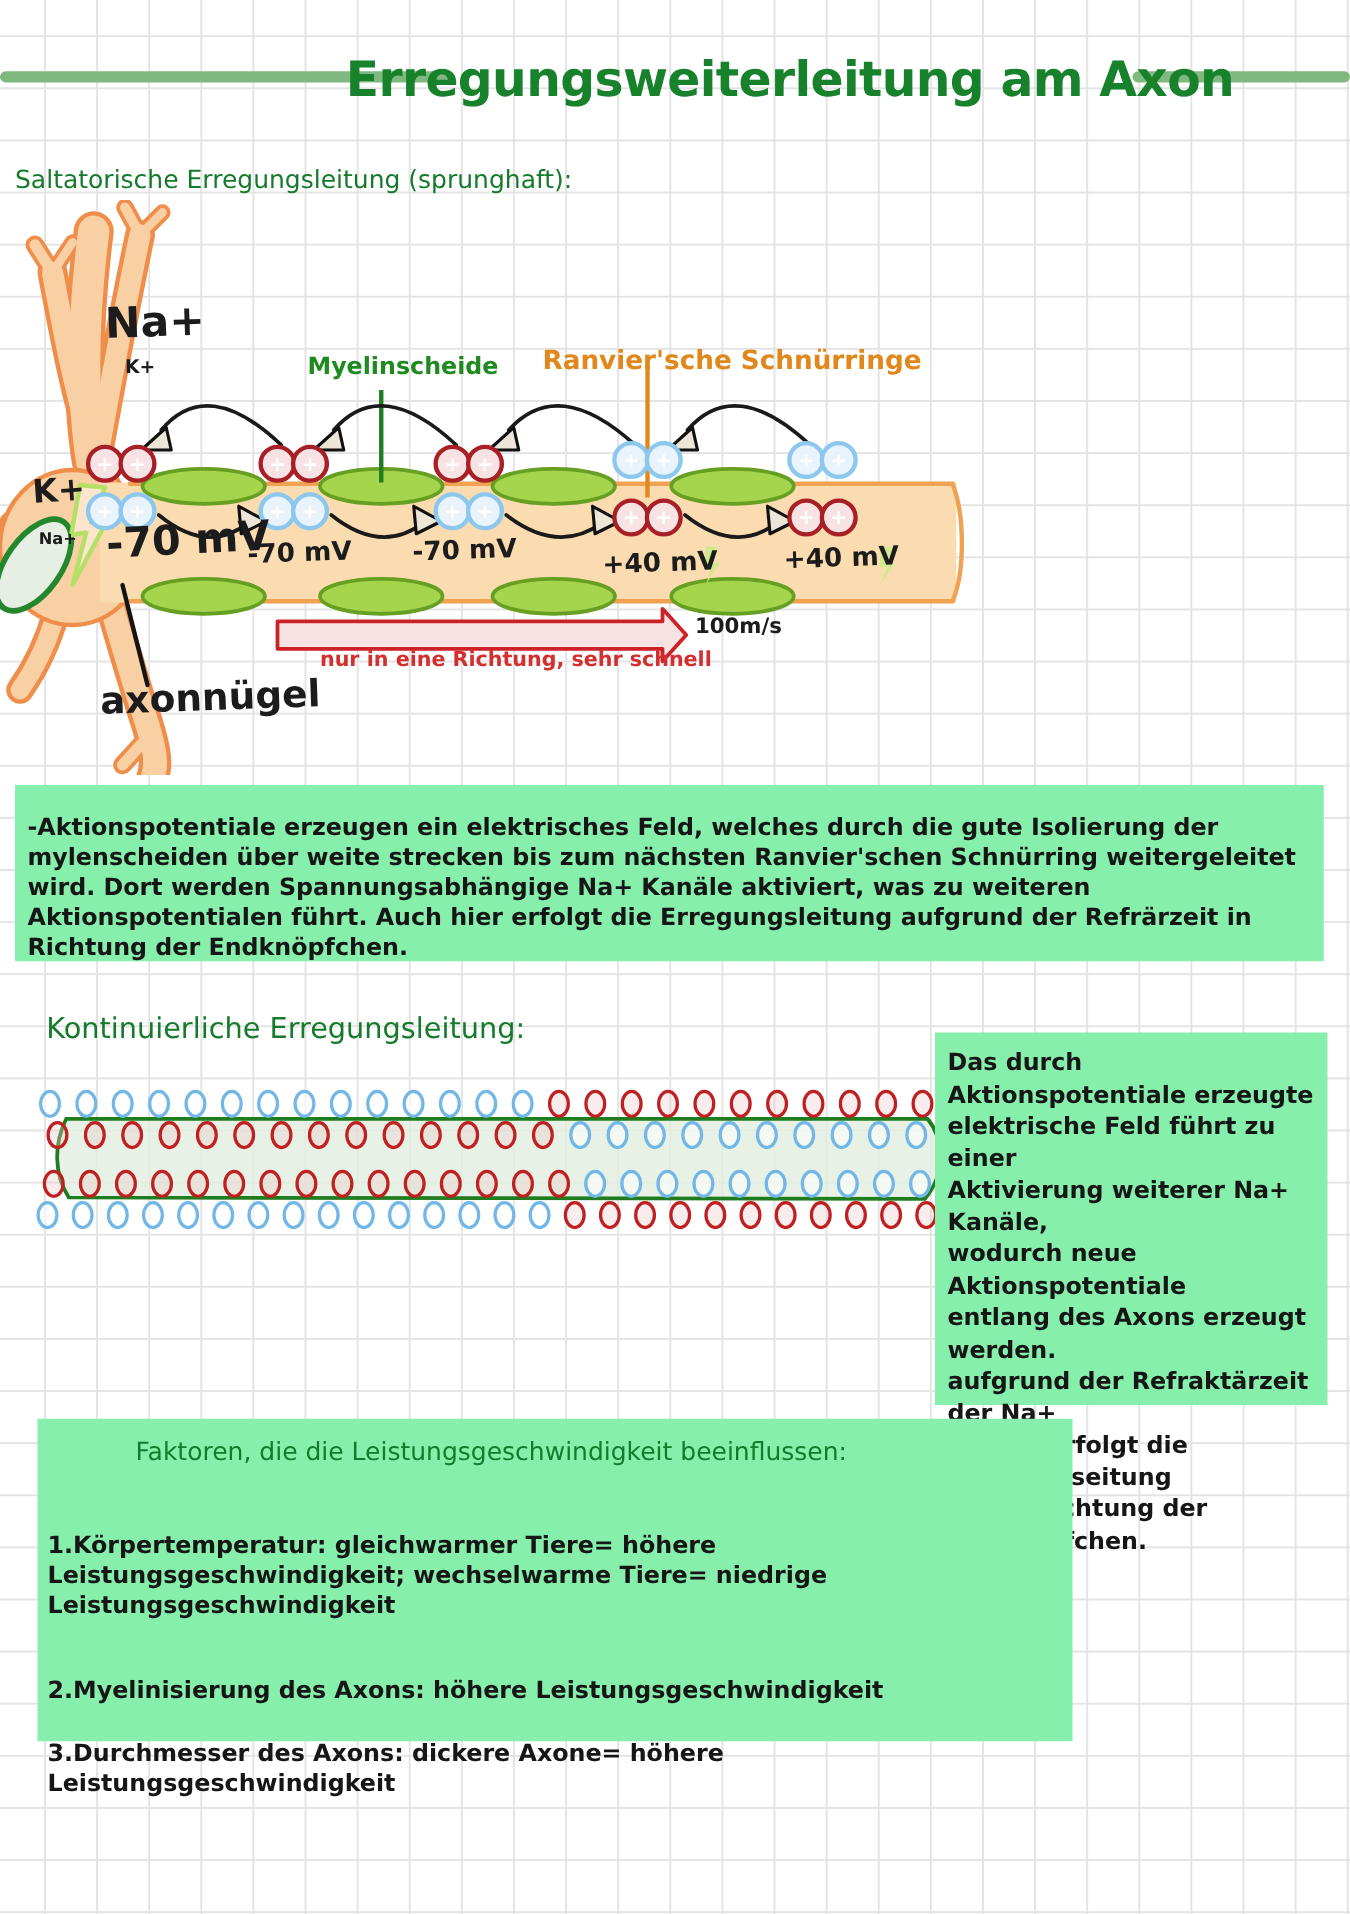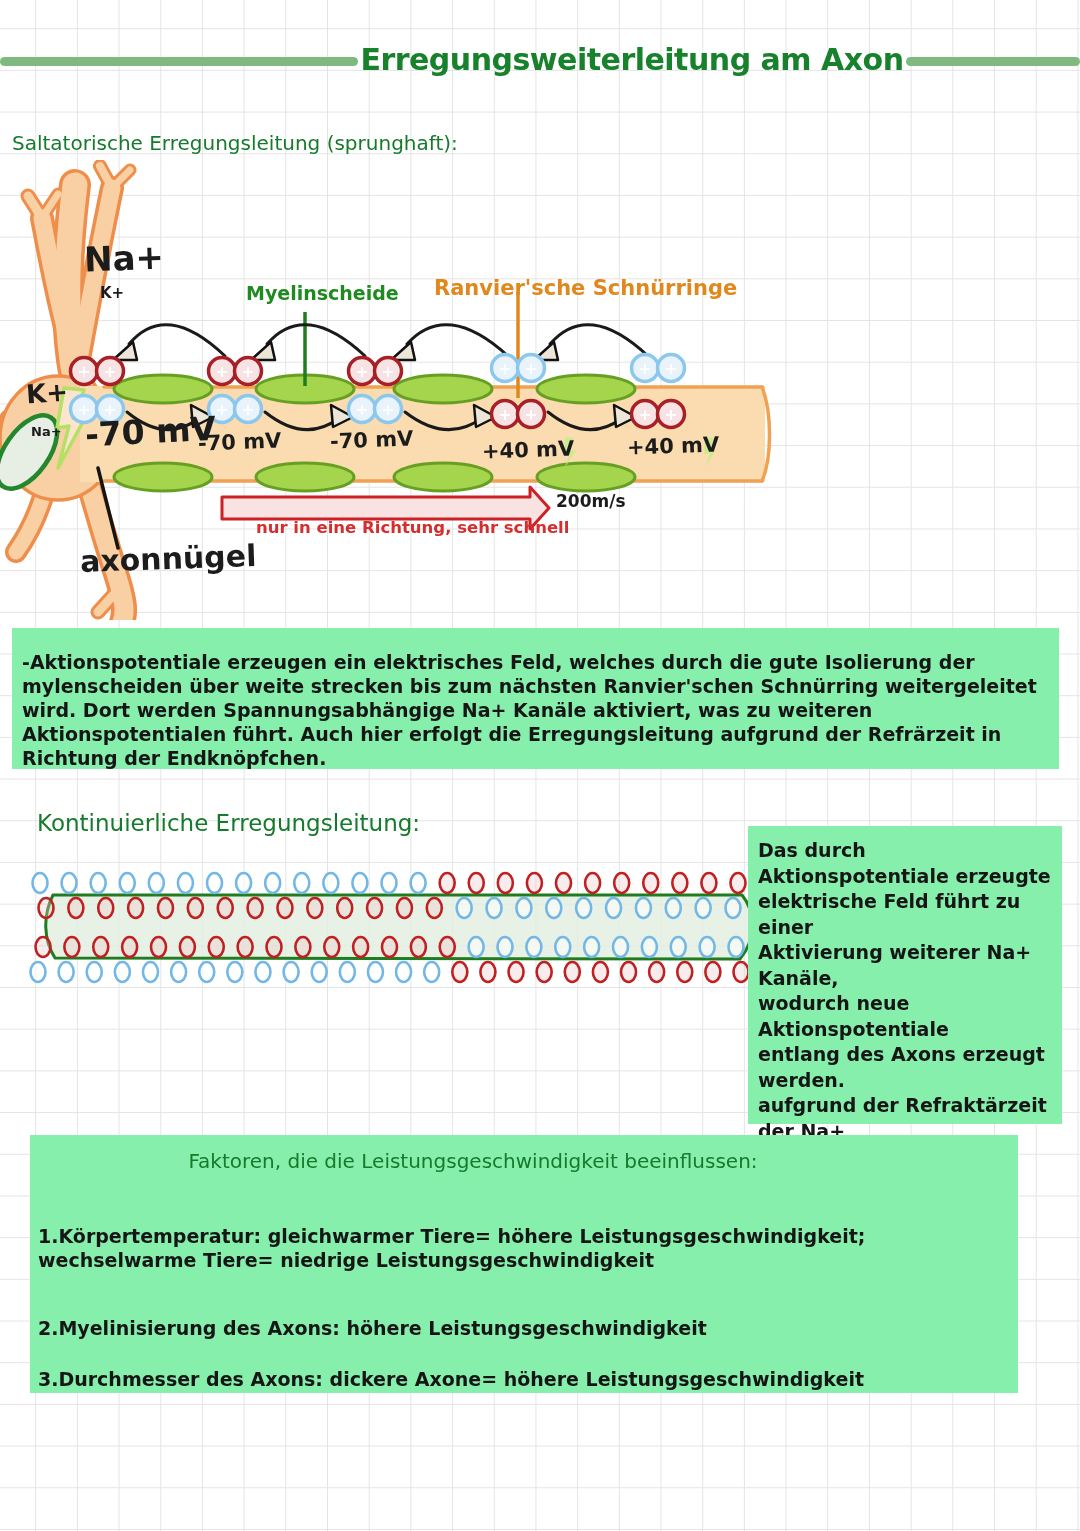--- a/index.html
+++ b/index.html
@@ -8,21 +8,21 @@
     font-family:"DejaVu Sans",sans-serif;color:#1c1c1c;
     background-color:#ffffff;
     background-image:
       linear-gradient(to right,#e4e4e4 1.4px,transparent 1.4px),
       linear-gradient(to bottom,#e4e4e4 1.4px,transparent 1.4px);
     background-size:41.7px 41.7px;
     background-position:-6.5px -13.5px;
   }
   .abs{position:absolute;}
   .bar{background:#7fb97f;height:9px;border-radius:5px;}
-  .page-title{font-size:30px;font-weight:bold;color:#17812b;letter-spacing:-0.5px;white-space:nowrap;}
+  .page-title{font-size:39px;font-weight:bold;color:#17812b;letter-spacing:-0.5px;white-space:nowrap;}
   .h-green{font-weight:normal;color:#157a2b;}
   .hand{font-weight:600;}
   .note-block{background:#86efac;font-size:19px;font-weight:600;line-height:24px;color:#161616;}
   .label-green{color:#1f8a1f;font-weight:bold;}
   .label-orange{color:#e0881c;font-weight:bold;}
   .red-caption{color:#d32f2f;font-weight:bold;}
   .volt{position:absolute;font-weight:600;white-space:nowrap;}
   .pre{white-space:pre-line;}
 </style>
 </head>
@@ -208,21 +208,21 @@
 <div class="abs hand" style="left:31px;top:424px;font-size:13px;">Na+</div>
 <div class="abs label-green" style="left:246px;top:282px;font-size:19px;">Myelinscheide</div>
 <div class="abs label-orange" style="left:434px;top:276px;font-size:21px;">Ranvier'sche Schnürringe</div>
 <div id="volt-labels">
     <div class="volt" style="left: 85px; top: 412px; font-size: 33px; transform: rotate(-3deg);">-70 mV</div>
     <div class="volt" style="left: 198px; top: 430px; font-size: 21px; transform: rotate(-2deg);">-70 mV</div>
     <div class="volt" style="left: 330px; top: 428px; font-size: 21px; transform: rotate(-2deg);">-70 mV</div>
     <div class="volt" style="left: 482px; top: 438px; font-size: 21px; transform: rotate(-2deg);">+40 mV</div>
     <div class="volt" style="left: 627px; top: 434px; font-size: 21px; transform: rotate(-2deg);">+40 mV</div>
   </div>
-<div class="abs hand" style="left:556px;top:491px;font-size:17px;">200m/s</div>
+<div class="abs hand" style="left:556px;top:491px;font-size:17px;">100m/s</div>
 <div class="abs red-caption" style="left:256px;top:518px;font-size:16.5px;text-align:right;">nur in eine Richtung, sehr schnell</div>
 <div class="abs hand" style="left:80px;top:541px;font-size:30px;transform:rotate(-2deg);">axonnügel</div>
 
 <div class="abs note-block" style="left:12px;top:628px;width:1047px;height:141px;padding:22px 18px 0 10px;box-sizing:border-box;">-Aktionspotentiale erzeugen ein elektrisches Feld, welches durch die gute Isolierung der mylenscheiden über weite strecken bis zum nächsten Ranvier'schen Schnürring weitergeleitet wird. Dort werden Spannungsabhängige Na+ Kanäle aktiviert, was zu weiteren Aktionspotentialen führt. Auch hier erfolgt die Erregungsleitung aufgrund der Refrärzeit in Richtung der Endknöpfchen.</div>
 
 <div class="abs h-green" style="left:37px;top:810px;font-size:23px;">Kontinuierliche Erregungsleitung:</div>
 
 <svg class="abs" id="cont-svg" style="left:15px;top:855px;" width="760" height="140" viewBox="0 0 760 140">
   <path d="M38,40 C28,60 28,84 40,103 L725,104 C741,85 741,57 727,40 Z" fill="rgba(226,238,222,0.8)" stroke="#1f7c1f" stroke-width="3"></path>
   <g id="g-rows">
@@ -332,18 +332,18 @@
 <div class="abs note-block pre" style="left:748px;top:826px;width:314px;height:298px;padding:12px 0 0 10px;box-sizing:border-box;line-height:25.5px;">Das durch Aktionspotentiale erzeugte
 elektrische Feld führt zu einer
 Aktivierung weiterer Na+ Kanäle,
 wodurch neue Aktionspotentiale
 entlang des Axons erzeugt werden.
 aufgrund der Refraktärzeit der Na+
 Kanäle erfolgt die Erregungseitung
 nur in Richtung der Endknöpfchen.
 (30m/s)</div>
 
-<div class="abs note-block" style="left:30px;top:1135px;width:988px;height:258px;box-sizing:border-box;padding:14px 20px 0 8px;">
+<div class="abs note-block" style="left:30px;top:1135px;width:828px;height:258px;box-sizing:border-box;padding:14px 20px 0 8px;">
   <div class="h-green" style="text-align:center;font-size:20px;margin-right:90px;">Faktoren, die die Leistungsgeschwindigkeit beeinflussen:</div>
   <p style="margin:51px 0 0 0;max-width:905px;">1.Körpertemperatur: gleichwarmer Tiere= höhere Leistungsgeschwindigkeit; wechselwarme Tiere= niedrige Leistungsgeschwindigkeit</p>
   <p style="margin:44px 0 0 0;">2.Myelinisierung des Axons: höhere Leistungsgeschwindigkeit</p>
   <p style="margin:27px 0 0 0;">3.Durchmesser des Axons: dickere Axone= höhere Leistungsgeschwindigkeit</p>
 </div>
 
 </body></html>

